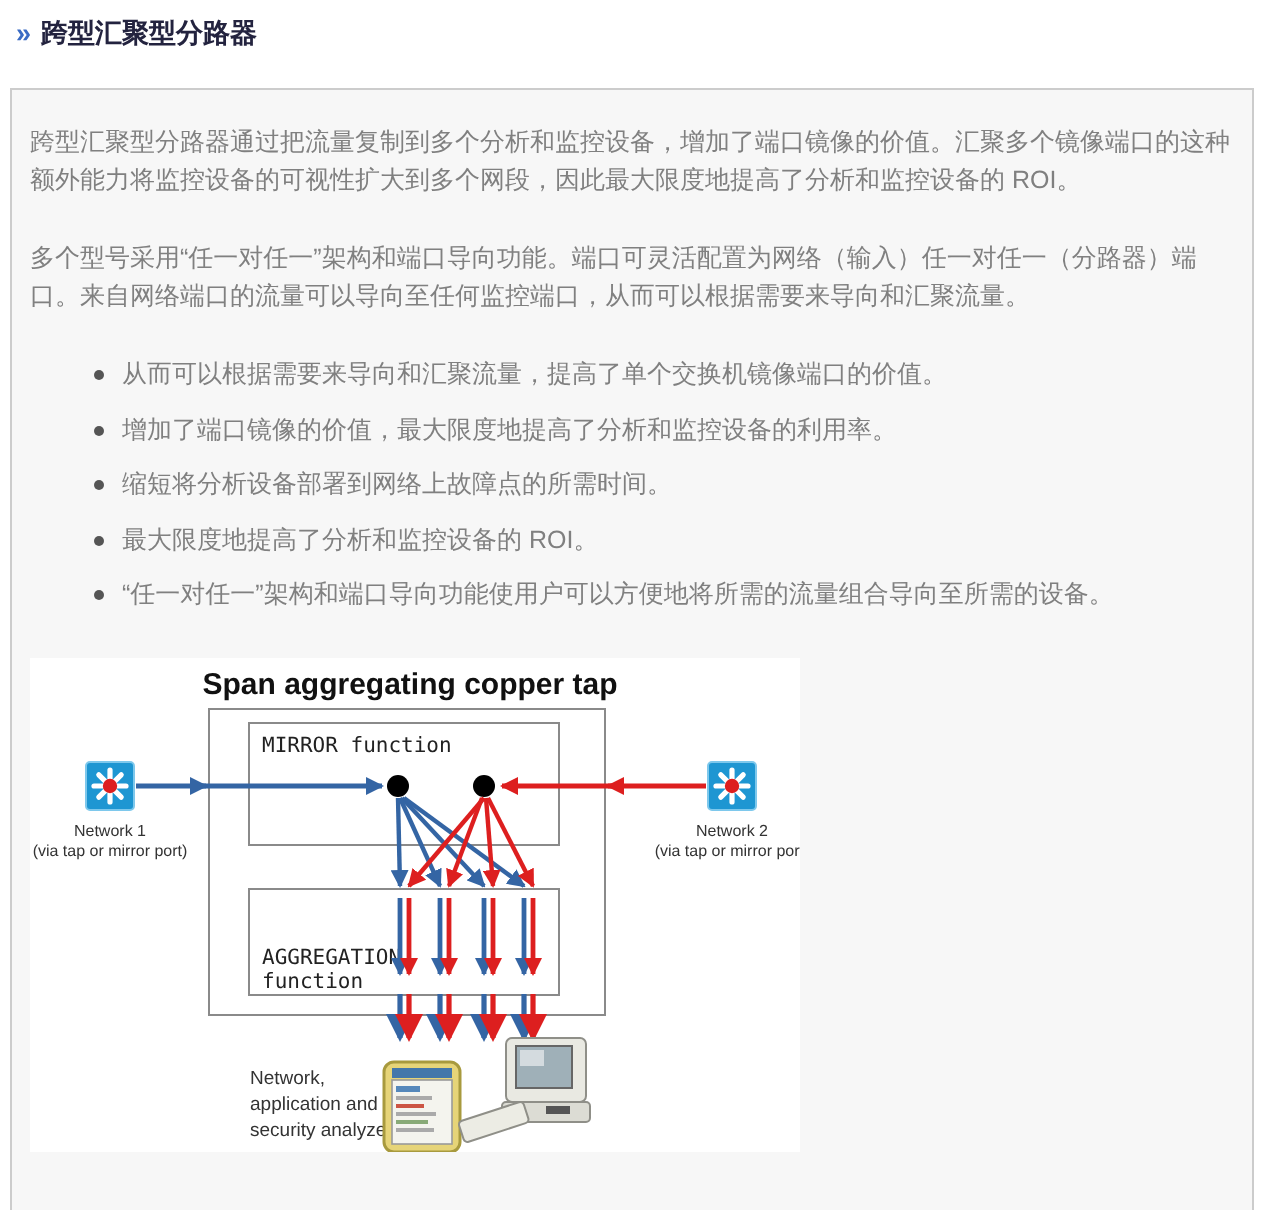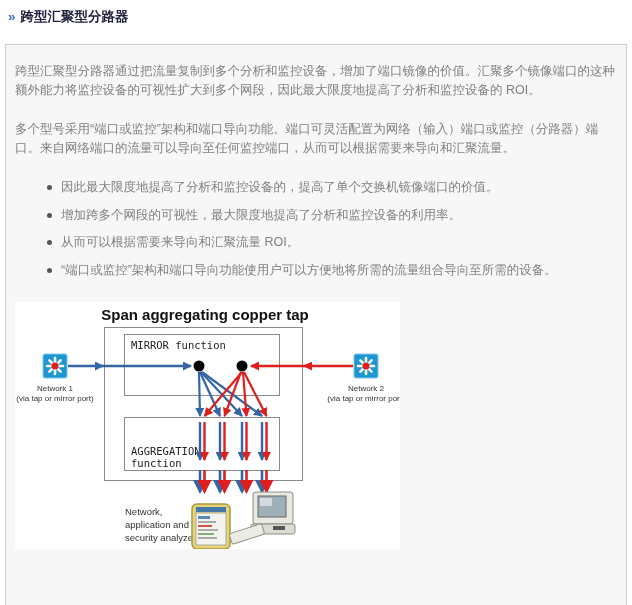--- a/index.html
+++ b/index.html
@@ -37,27 +37,28 @@
 
 <div class="page">
 
   <div class="header">
     <span class="chev">»</span><span>跨型汇聚型分路器</span>
   </div>
 
   <div class="content-box">
 
     <p>跨型汇聚型分路器通过把流量复制到多个分析和监控设备，增加了端口镜像的价值。汇聚多个镜像端口的这种额外能力将监控设备的可视性扩大到多个网段，因此最大限度地提高了分析和监控设备的 ROI。</p>
-    <p>多个型号采用“端口或监控”架构和端口导向功能。端口可灵活配置为网络（输入）端口或监控（分路器）端口。来自网络端口的流量可以导向至任何监控端口，从而可以根据需要来导向和汇聚流量。</p>
+    <p>多个型号采用“任一对任一”架构和端口导向功能。端口可灵活配置为网络（输入）任一对任一（分路器）端口。来自网络端口的流量可以导向至任何监控端口，从而可以根据需要来导向和汇聚流量。</p>
 
     <ul class="benefits">
-      <li>因此最大限度地提高了分析和监控设备的，提高了单个交换机镜像端口的价值。</li>
-      <li>增加跨多个网段的可视性，最大限度地提高了分析和监控设备的利用率。</li>
-      <li>从而可以根据需要来导向和汇聚流量 ROI。</li>
-      <li>“端口或监控”架构和端口导向功能使用户可以方便地将所需的流量组合导向至所需的设备。</li>
+      <li>从而可以根据需要来导向和汇聚流量，提高了单个交换机镜像端口的价值。</li>
+      <li>增加了端口镜像的价值，最大限度地提高了分析和监控设备的利用率。</li>
+      <li>缩短将分析设备部署到网络上故障点的所需时间。</li>
+      <li>最大限度地提高了分析和监控设备的 ROI。</li>
+      <li>“任一对任一”架构和端口导向功能使用户可以方便地将所需的流量组合导向至所需的设备。</li>
     </ul>
 
     <div class="diagram">
       <svg width="385" height="247" viewBox="0 0 385 247">
         <defs>
           <marker id="mb" markerUnits="userSpaceOnUse" markerWidth="9" markerHeight="9" refX="8" refY="4.5" orient="auto">
             <path d="M0,0 L9,4.5 L0,9 z" fill="#3465a4"></path>
           </marker>
           <marker id="mr" markerUnits="userSpaceOnUse" markerWidth="9" markerHeight="9" refX="8" refY="4.5" orient="auto">
             <path d="M0,0 L9,4.5 L0,9 z" fill="#dd1f1f"></path>

